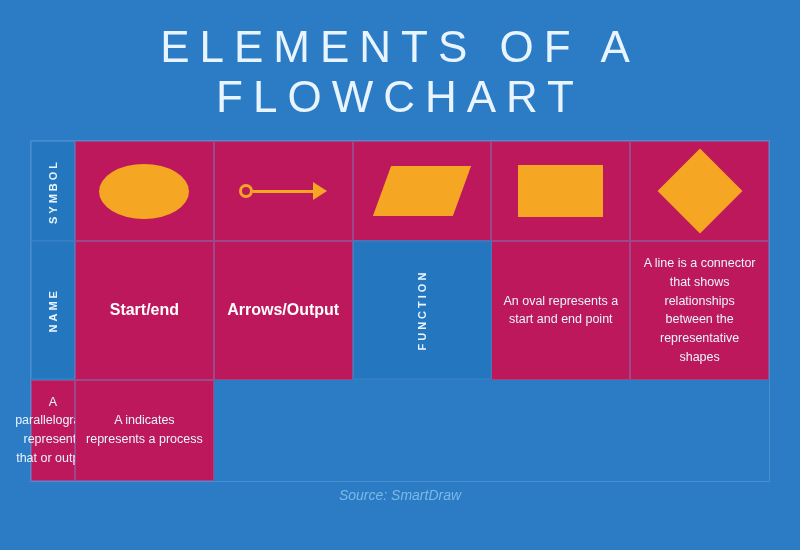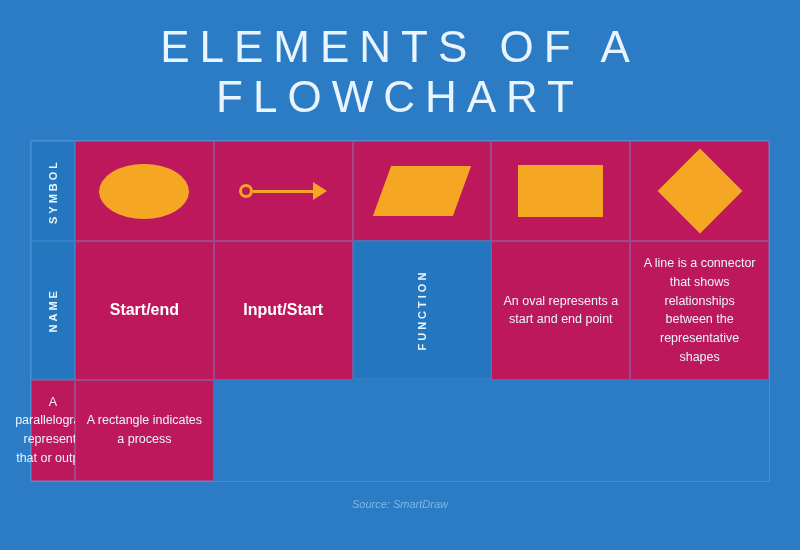--- a/index.html
+++ b/index.html
@@ -133,22 +133,22 @@
     
     .function-text {
       color: #e8f4ff;
       font-size: 12.5px;
       text-align: center;
       line-height: 1.5;
     }
 
     .source {
       color: #7db8e8;
-      font-size: 11px;
-      margin-top: 16px;
+      font-size: 14px;
+      margin-top: 5px;
       font-style: italic;
     }
   </style>
 </head>
 <body>
 
 <h1 class="title">ELEMENTS OF A FLOWCHART</h1>
 
 <div class="table-wrapper">
 
@@ -173,33 +173,33 @@
   <div class="cell symbol-row">
     <div class="diamond"></div>
   </div>
 
   <div class="row-label">NAME</div>
 
   <div class="cell name-row">
     <span class="name-text">Start/end</span>
   </div>
   <div class="cell name-row">
-    <span class="name-text">Input/Start</span>
+    <span class="name-text">Arrows/Output</span>
   </div>
 
   <div class="row-label">FUNCTION</div>
 
   <div class="cell function-row">
     <span class="function-text">An oval represents a start and end point</span>
   </div>
   <div class="cell function-row">
     <span class="function-text">A line is a connector that shows relationships between the representative shapes</span>
   </div>
   <div class="cell function-row">
     <span class="function-text">A parallelogram represents that or output</span>
   </div>
   <div class="cell function-row">
-    <span class="function-text">A rectangle indicates a process</span>
+    <span class="function-text">A indicates represents a process</span>
   </div>
 
 </div>
 
 <div class="source">Source: SmartDraw</div>
 
 </body></html>

